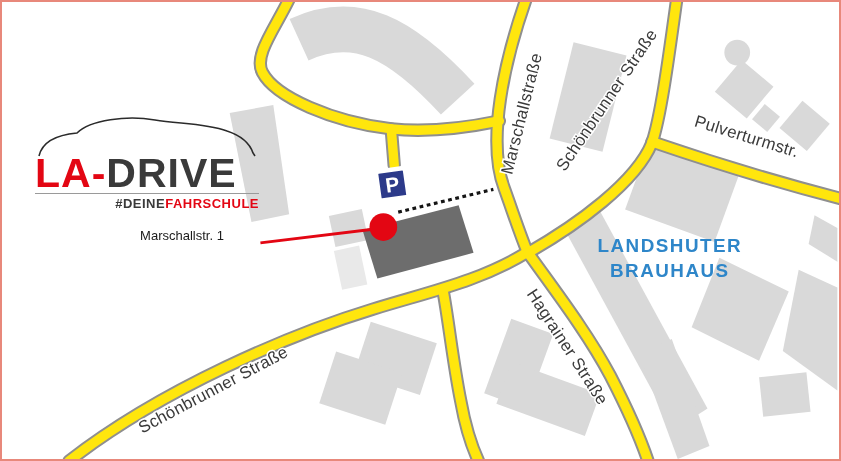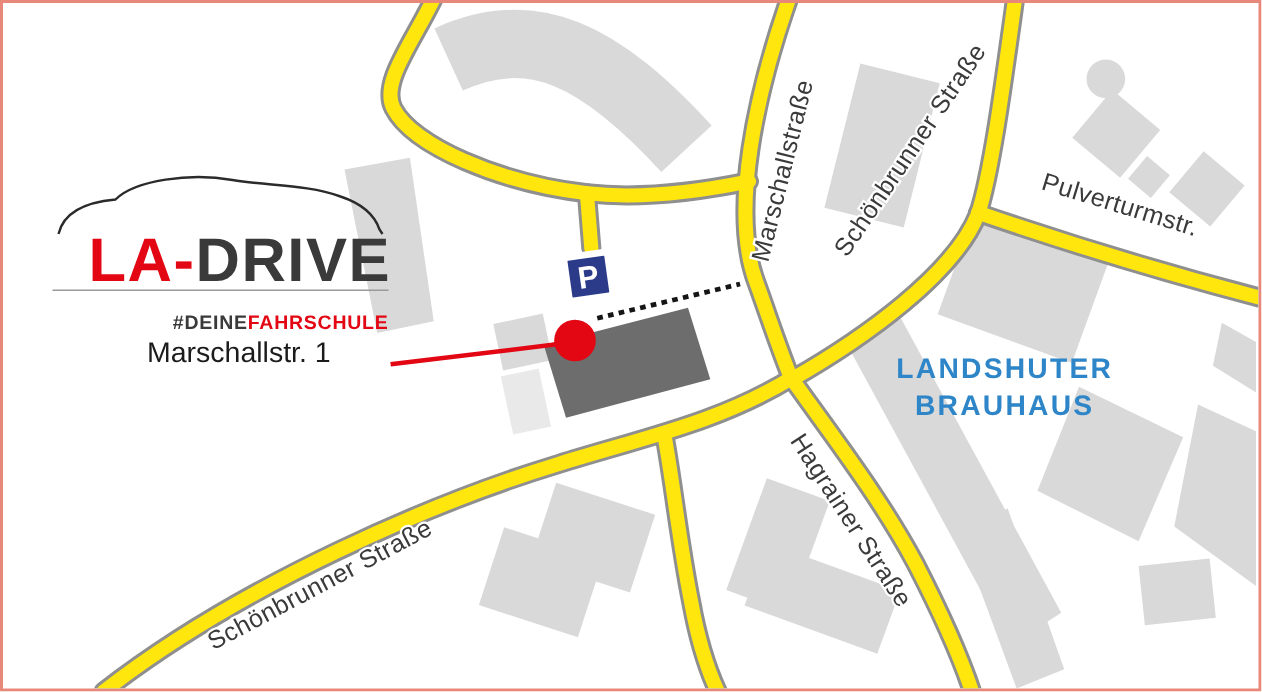--- a/index.html
+++ b/index.html
@@ -28,27 +28,27 @@
   .p-sign{fill:var(--parking-blue);stroke:#ffffff;stroke-width:2;}
   .p-letter{font-size:21px;font-weight:700;fill:#ffffff;text-anchor:middle;}
   .red-line{stroke:var(--accent-red);stroke-width:3;}
   .red-dot{fill:var(--accent-red);}
 
   .logo{position:absolute;left:33px;top:110px;width:224px;}
   .car-outline{display:block;}
   .car-outline path{stroke:#2b2b2b;stroke-width:1.6;fill:none;}
   .wordmark{font-size:41px;font-weight:700;line-height:0.76;letter-spacing:1px;white-space:nowrap;
     color:var(--logo-dark);}
-  .wordmark .red{color:var(--accent-red);margin-left:24px;}
+  .wordmark .red{color:var(--accent-red);}
   .logo-rule{border-top:1.5px solid #9a9a9a;margin-top:4px;}
-  .tagline{text-align:right;font-size:13px;font-weight:700;letter-spacing:.5px;margin-top:13px;color:var(--logo-dark);}
+  .tagline{text-align:right;font-size:13px;font-weight:700;letter-spacing:.5px;margin-top:2px;color:var(--logo-dark);}
   .tagline .red{color:var(--accent-red);}
 
-  .address{position:absolute;left:96px;top:222px;width:168px;
-    font-size:19px;line-height:23px;color:#1b1b1b;}
+  .address{position:absolute;left:96px;top:222px;width:168px;text-align:center;
+    font-size:13px;line-height:23px;color:#1b1b1b;}
 </style>
 </head>
 <body>
 
 <div class="frame">
 
   <svg class="map-svg" viewBox="0 0 841 461" xmlns="http://www.w3.org/2000/svg">
 
     <g>
       <polygon class="bld" points="228,112 272,104 288,214 250,222"></polygon>

